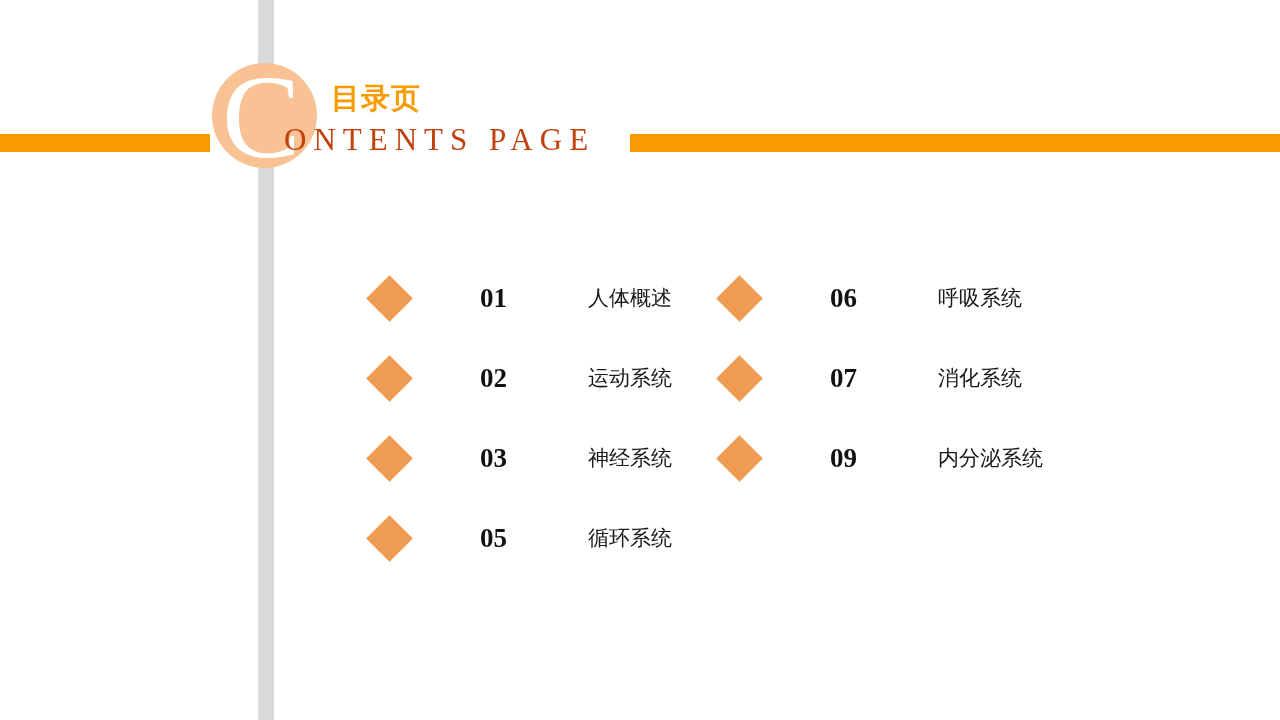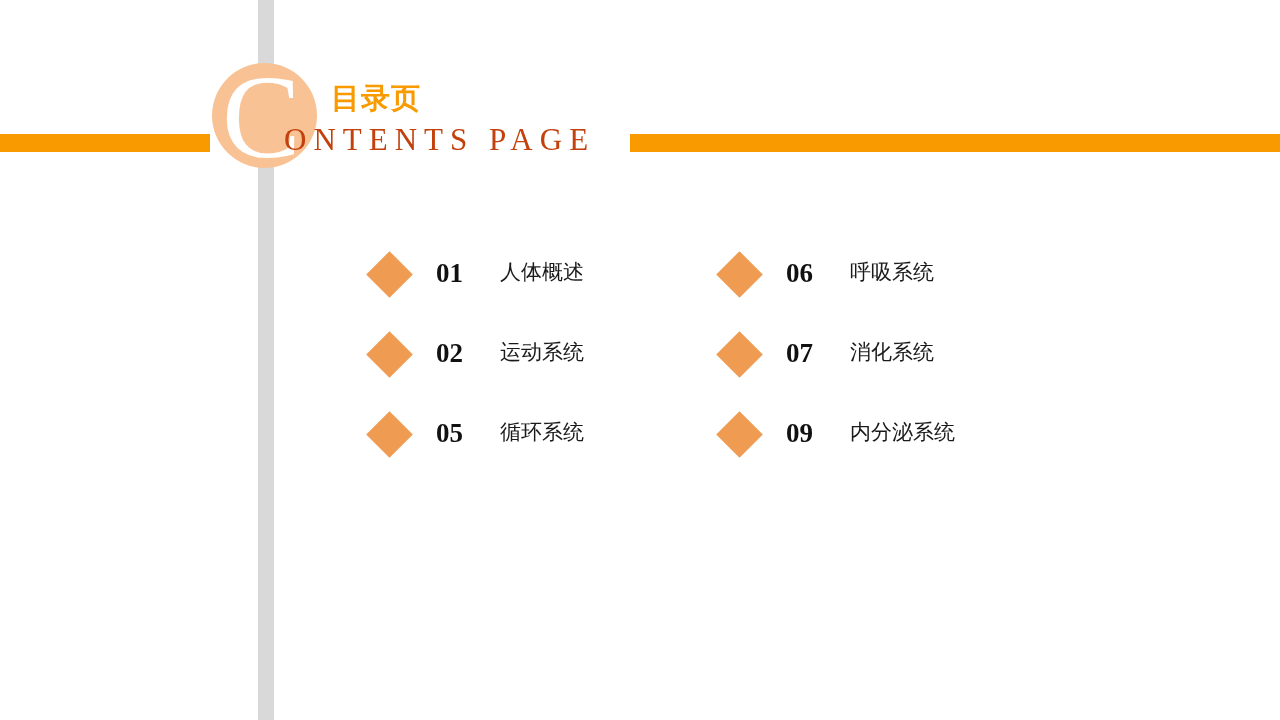--- a/index.html
+++ b/index.html
@@ -106,20 +106,22 @@
     position: absolute;
     top: 0;
   }
   .col-left  { left: 368px; }
   .col-right { left: 718px; }
 
   .item {
     position: relative;
     height: 80px;
     display: flex;
+    align-items: center;
+    gap: 44px;
   }
   .diamond {
     width: 33px;
     height: 33px;
     background: #ef9b51;
     transform: rotate(45deg);
     flex: 0 0 auto;
     margin-left: 5px;
   }
   .num {
@@ -165,20 +167,25 @@
         <div class="num">01</div>
         <div class="label">人体概述</div>
       </div>
 
       <div class="item">
         <div class="diamond"></div>
         <div class="num">02</div>
         <div class="label">运动系统</div>
       </div>
 
+      <div class="item">
+        <div class="diamond"></div>
+        <div class="num">03</div>
+        <div class="label">神经系统</div>
+      </div>
 
 
       <div class="item">
         <div class="diamond"></div>
         <div class="num">05</div>
         <div class="label">循环系统</div>
       </div>
 
     </div>
 

